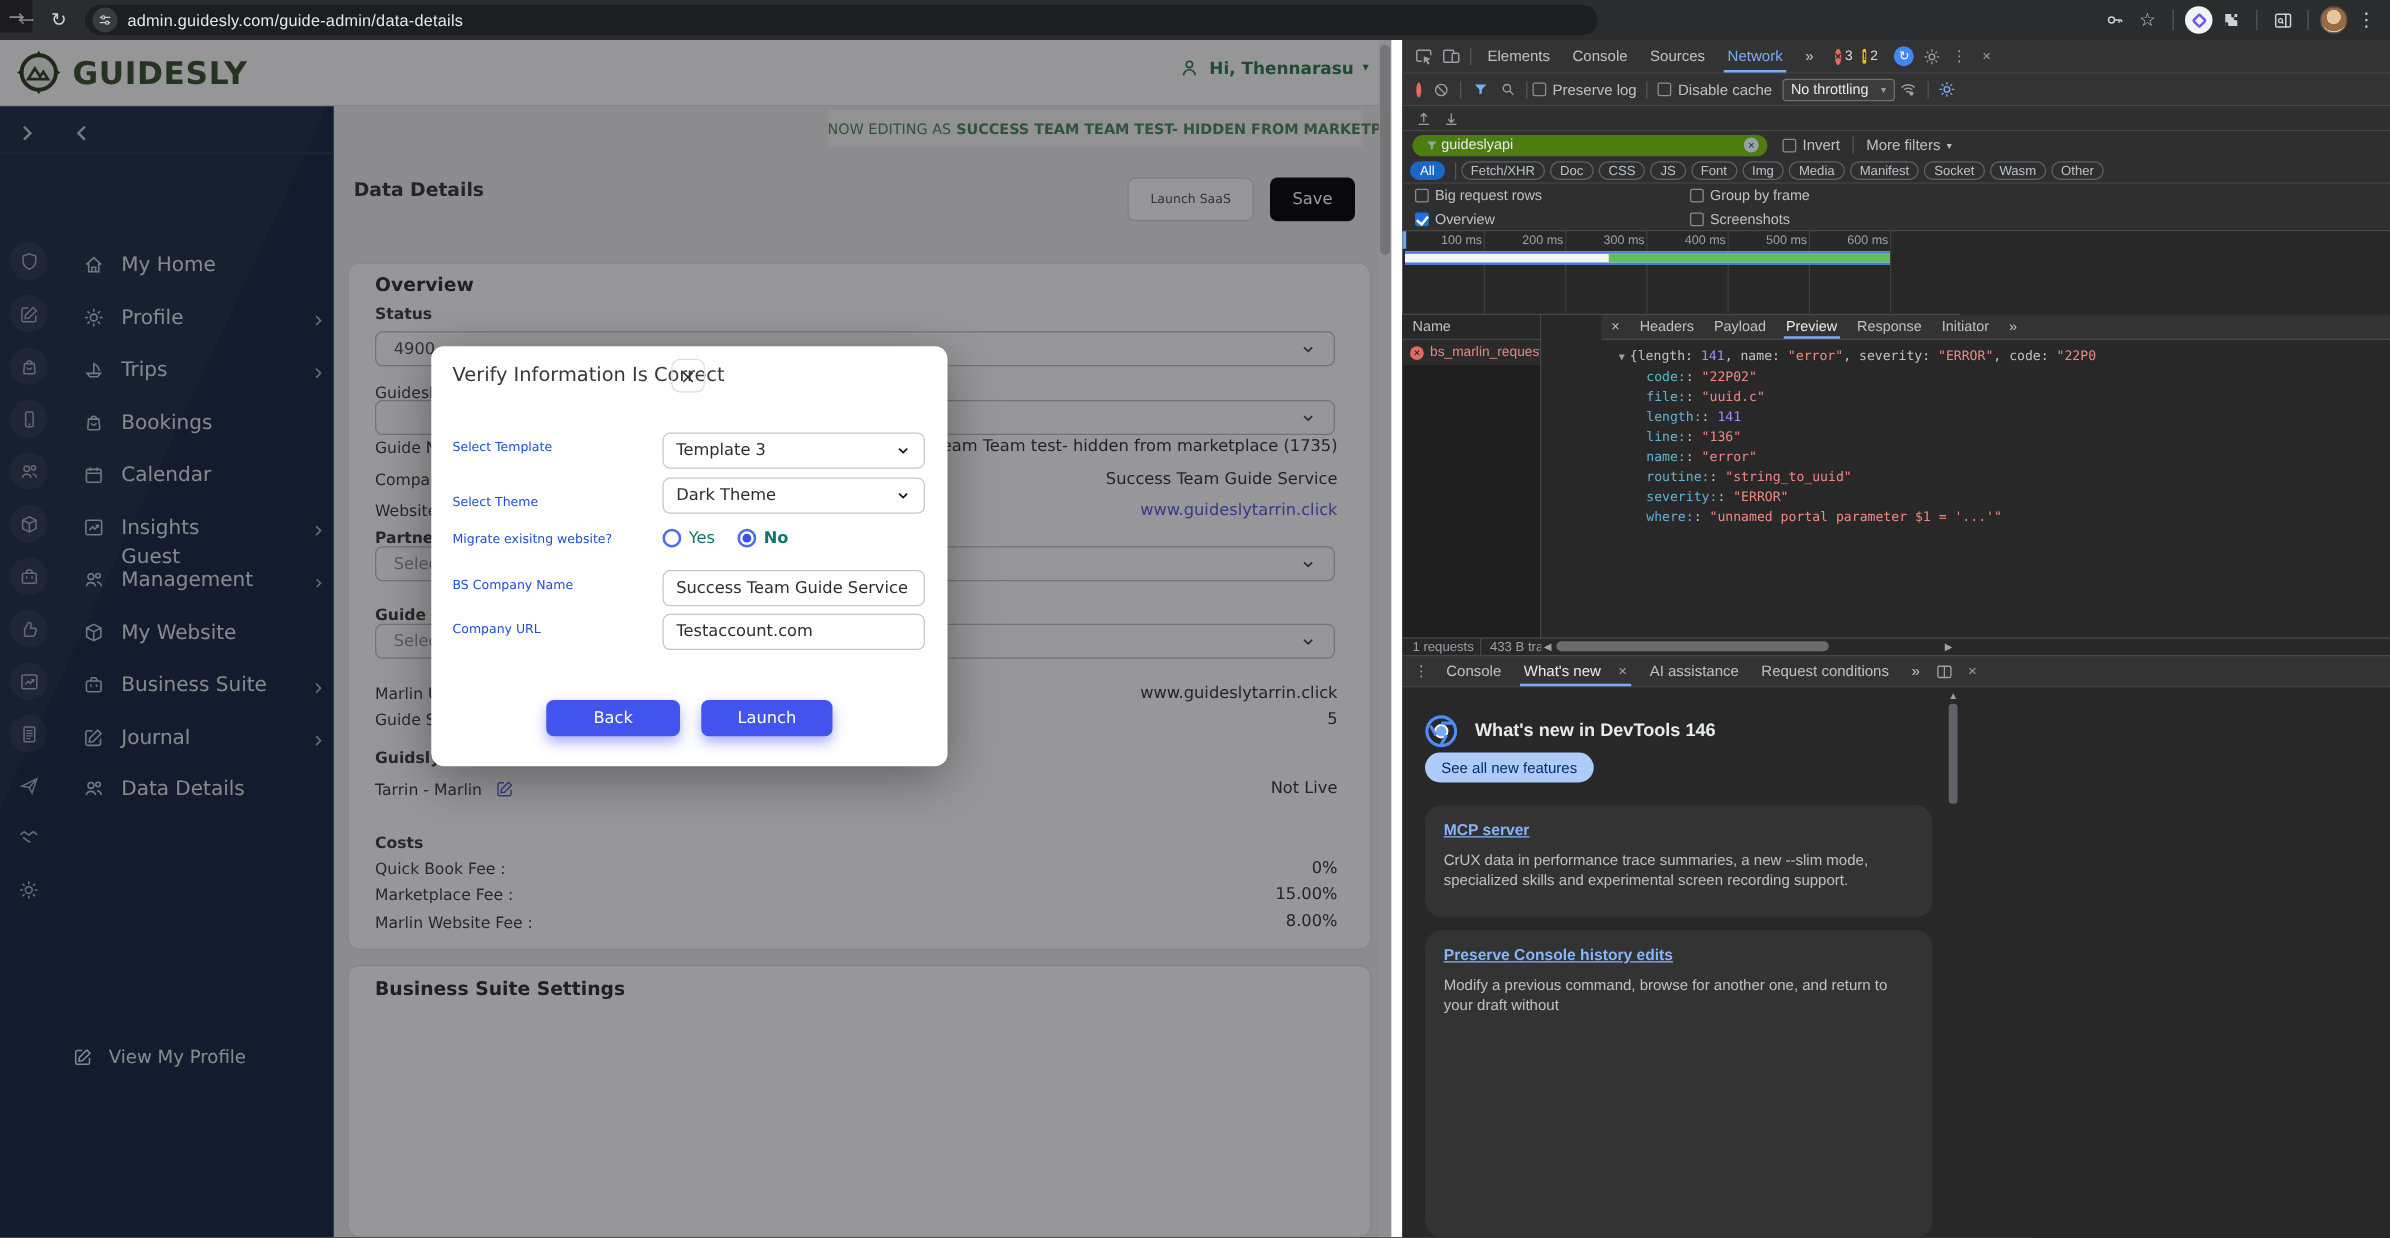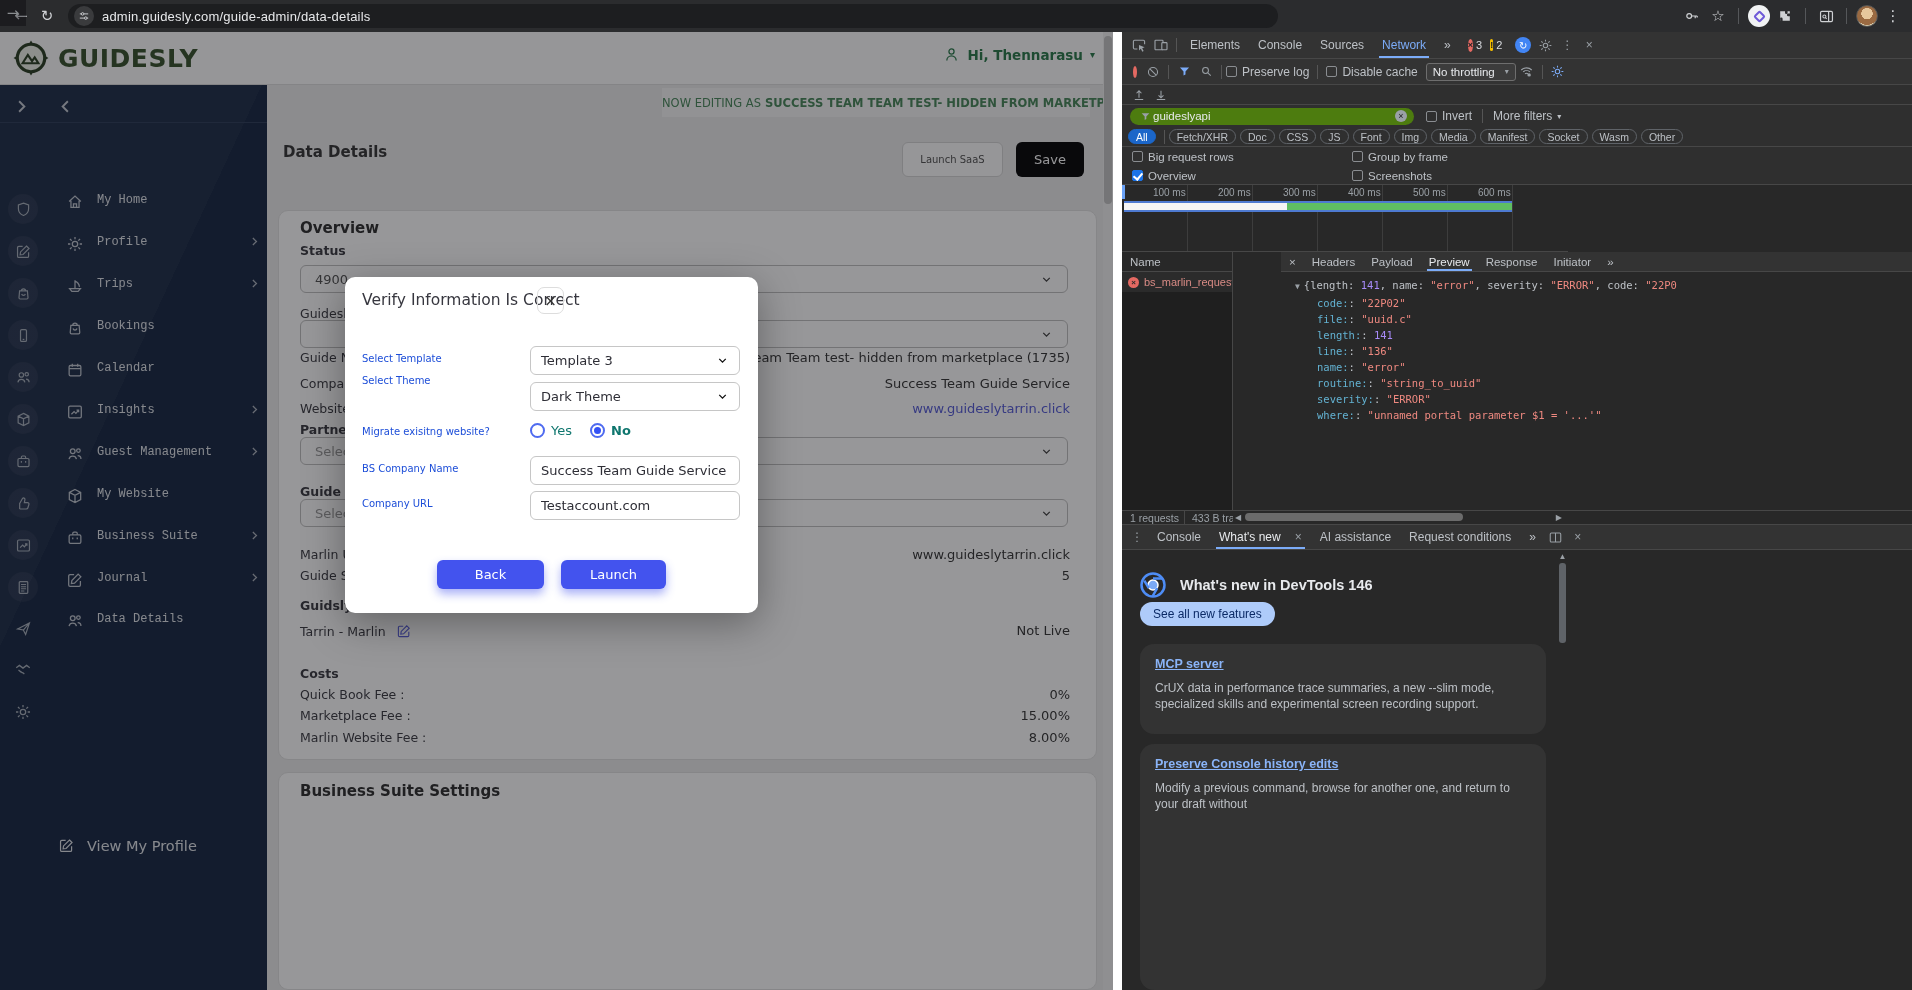--- a/index.html
+++ b/index.html
@@ -25,21 +25,21 @@
   .app-header{position:absolute;left:0;top:0;width:1113px;height:53px;background:#fdfdfd;border-bottom:1px solid #dedede;}
   .logo-wrap{position:absolute;left:12px;top:7px;display:flex;align-items:center;gap:8px;}
   .logo-text{font-size:25px;font-weight:bold;color:#3c5531;letter-spacing:.5px;}
   .greet{position:absolute;right:18px;top:14px;display:flex;align-items:center;gap:7px;color:#2f7d4f;font-size:13.5px;font-weight:600;}
   .greet .caret{font-size:10px;color:#2f7d4f;}
 
   .sidebar{position:absolute;left:0;top:53px;width:267px;height:905px;background:#1d2c47;background-image:linear-gradient(115deg,rgba(255,255,255,0.03) 0 38%,rgba(255,255,255,0) 38%);}
   .sb-toggles{position:absolute;left:0;top:10px;width:267px;height:30px;color:#c6ccd4;}
   .sb-divider{position:absolute;left:0;top:37px;width:267px;height:1px;background:#33425e;}
   .rail-ic{position:absolute;left:8px;width:30px;height:30px;border-radius:50%;background:rgba(255,255,255,0.05);display:flex;align-items:center;justify-content:center;color:#aab2bd;}
-  .sb-item{position:absolute;left:66px;width:195px;height:28px;display:flex;align-items:flex-start;gap:13px;color:#e2e6eb;font-size:12px;cursor:default;font-family:Liberation Mono, monospace;}
+  .sb-item{position:absolute;left:66px;width:195px;height:28px;display:flex;align-items:flex-end;gap:13px;color:#e2e6eb;font-size:16px;cursor:default;}
   .sb-item .mi{color:#c2c8d1;flex:0 0 auto;}
   .sb-item .chev{margin-left:auto;color:#aeb5bf;}
   .sb-foot{position:absolute;left:58px;top:752px;display:flex;align-items:center;gap:12px;color:#e2e6eb;font-size:14.5px;}
 
   .main-banner{position:absolute;left:662px;top:56px;width:428px;height:29px;background:#f7f7f7;display:flex;align-items:center;font-size:11.5px;color:#4c8a5e;white-space:nowrap;}
   .main-banner b{font-weight:bold;margin-left:4px;}
   .page-title{position:absolute;left:283px;top:111px;font-size:15px;font-weight:bold;color:#3a3a3a;}
   .btn-outline{position:absolute;left:902px;top:110px;width:101px;height:35px;background:#fdfdfd;border:1px solid #d6d6d6;border-radius:6px;font-size:10px;color:#555;display:flex;align-items:center;justify-content:center;}
   .btn-dark{position:absolute;left:1016px;top:110px;width:68px;height:35px;background:#0c0c0c;border-radius:6px;color:#fff;font-size:13px;display:flex;align-items:center;justify-content:center;}
 
@@ -599,21 +599,21 @@
     <div class="m-close">×</div>
 
     <div class="m-label" style="top:76px">Select Template</div>
     <div class="m-ctrl" style="top:69px">
       <span>Template 3</span>
       <svg class="chev-d" width="13" height="13">
           <use href="#i-chev-down"></use>
         </svg>
     </div>
 
-    <div class="m-label" style="top:98px">Select Theme</div>
+    <div class="m-label" style="top:120px">Select Theme</div>
     <div class="m-ctrl" style="top:105px">
       <span>Dark Theme</span>
       <svg class="chev-d" width="13" height="13">
           <use href="#i-chev-down"></use>
         </svg>
     </div>
 
     <div class="m-label" style="top:149px">Migrate exisitng website?</div>
     <div class="rad-row" style="top:146px">
       <span class="rad-opt">

